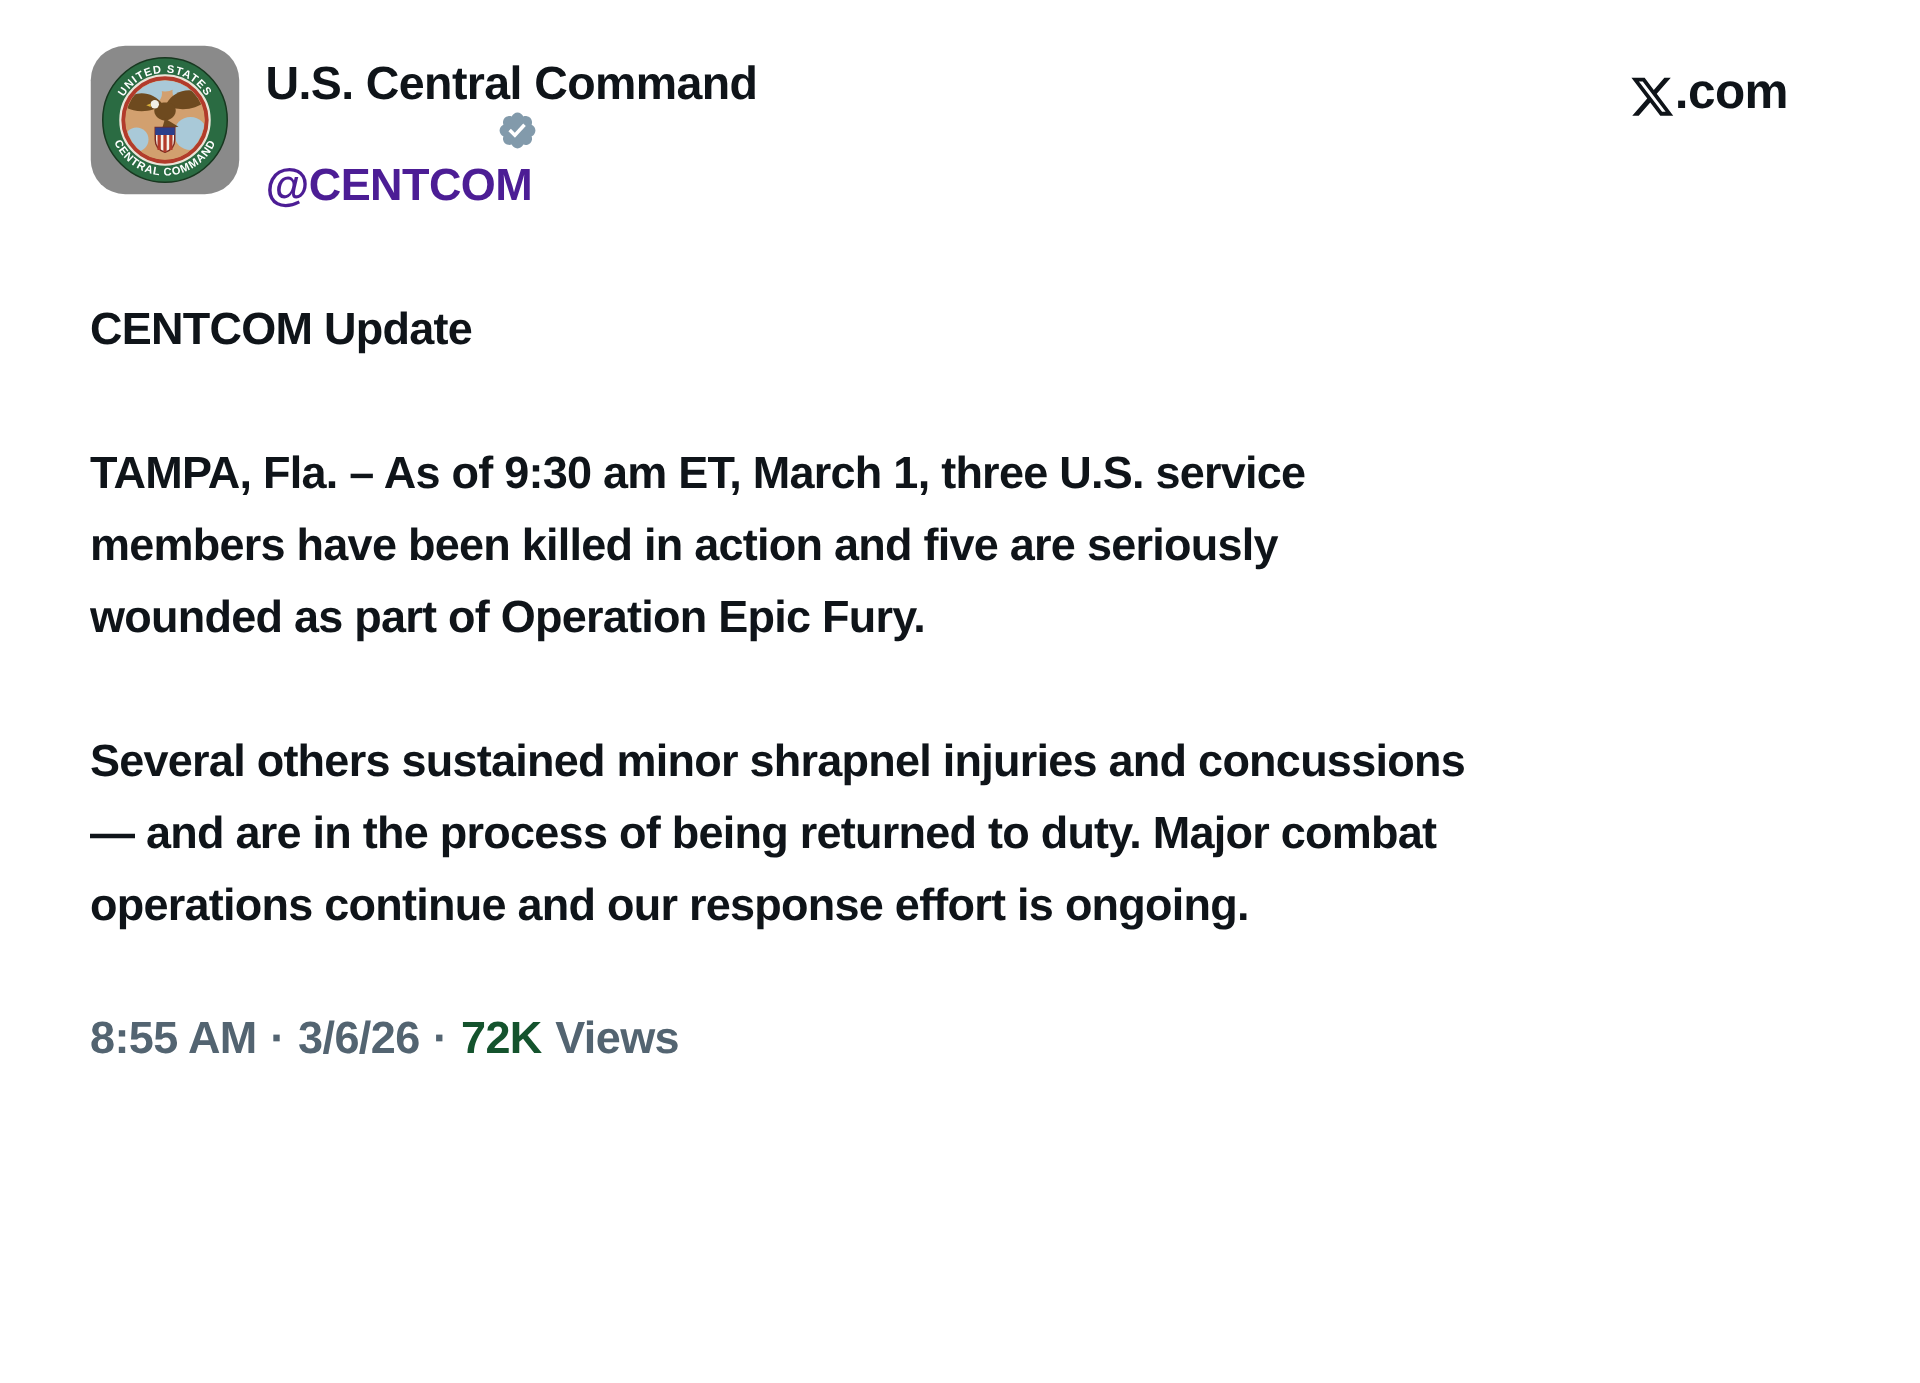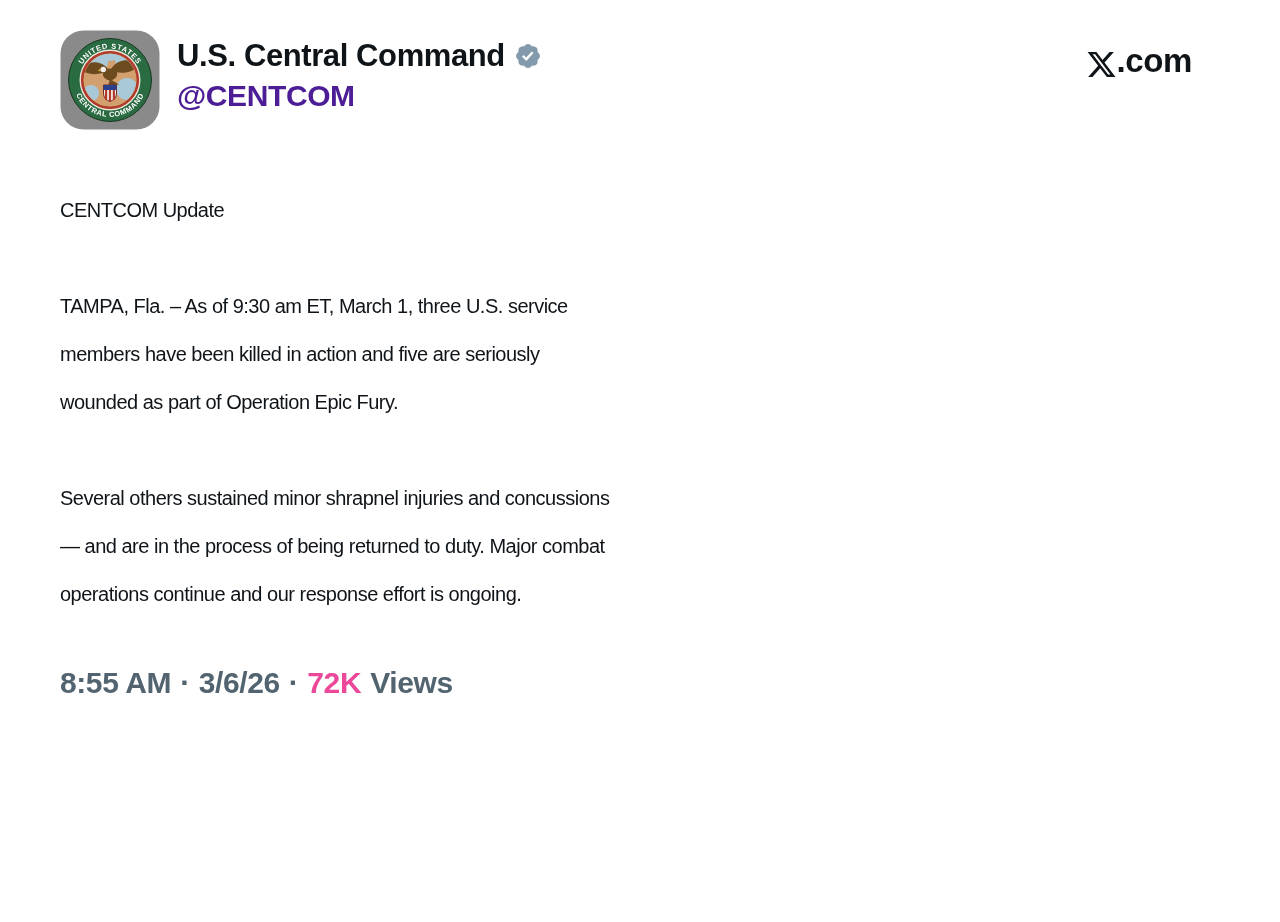--- a/index.html
+++ b/index.html
@@ -32,20 +32,21 @@
     height: 100px;
     flex: 0 0 100px;
   }
   .names {
     margin-left: 17px;
     padding-top: 9px;
   }
   .name-row {
     display: flex;
     align-items: center;
+    flex-direction: column;
   }
   .display-name {
     font-size: 31px;
     font-weight: 700;
     color: #0f1419;
     letter-spacing: -0.4px;
     line-height: 1.1;
   }
   .verified {
     margin-left: 9px;
@@ -70,39 +71,39 @@
     font-weight: 700;
     color: #0f1419;
     letter-spacing: -0.4px;
   }
   
   .body-text {
     margin-top: 56px;
   }
   .body-text p {
     margin: 0 0 48px 0;
-    font-size: 20px;
-    font-weight: 400;
+    font-size: 30px;
+    font-weight: 700;
     color: #0f1419;
     line-height: 48px;
     letter-spacing: -0.5px;
     white-space: pre;
   }
   
   .footer {
     margin-top: 0;
     padding-top: 0;
     font-size: 30px;
     font-weight: 700;
     color: #536471;
     letter-spacing: -0.4px;
     line-height: 34px;
   }
   .footer .sep { margin: 0 9px; }
-  .footer .views-count { color: #ec4899; margin-right: 9px; text-align: center; }
+  .footer .views-count { color: #14532d; margin-right: 9px; text-align: center; }
 </style>
 </head>
 <body>
 
 <div class="post">
 
   <div class="header">
     <div class="user">
 
       <svg class="avatar" viewBox="0 0 100 100" aria-hidden="true">

